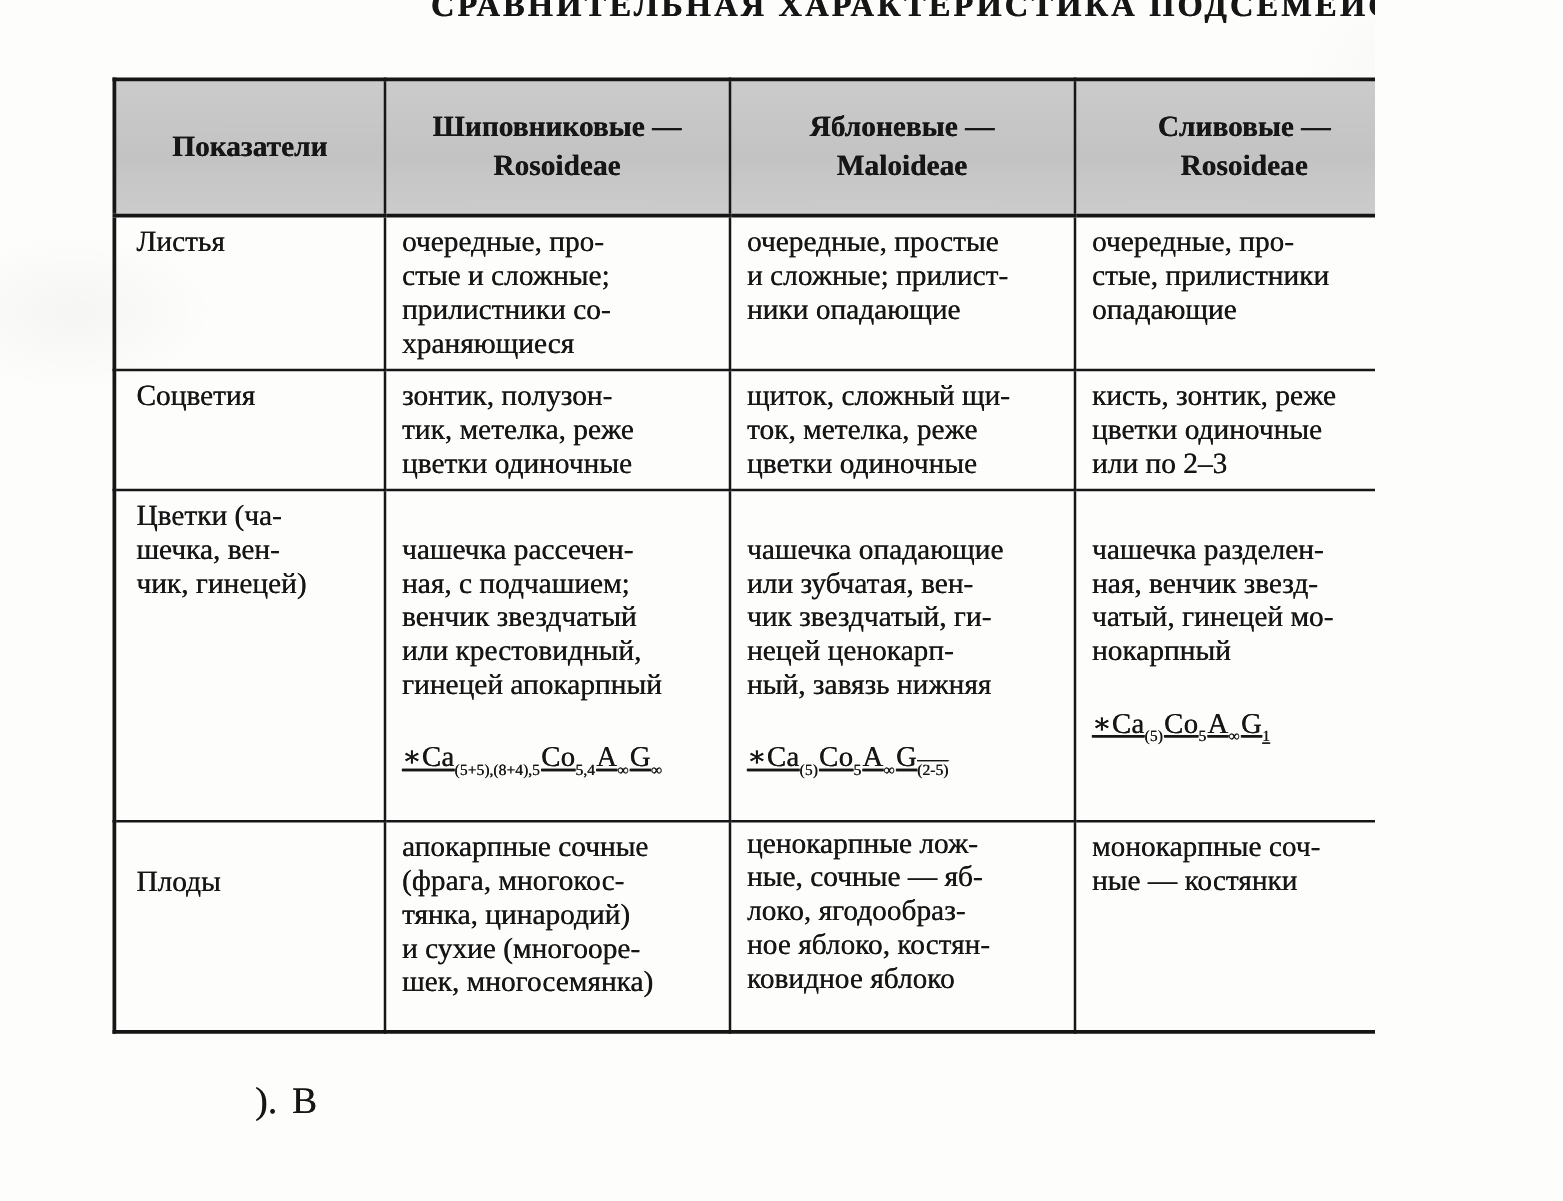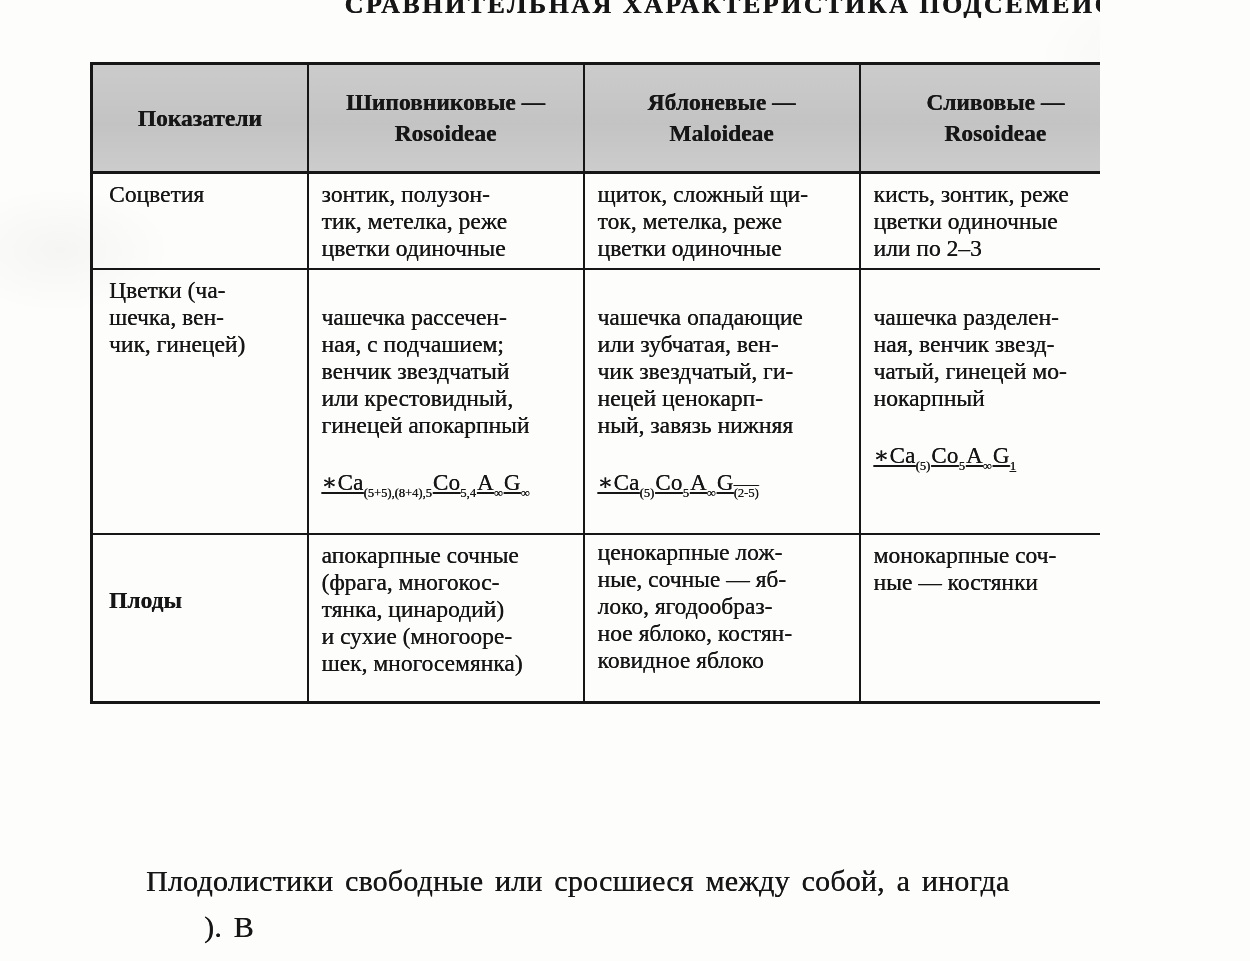--- a/index.html
+++ b/index.html
@@ -40,21 +40,21 @@
     white-space:pre-line;height:98px;padding:4px 2px;
     border-bottom:3px solid #161616;
   }
   td{
     vertical-align:top;text-align:left;
     white-space:pre-line;
     padding:7px 8px 6px 13px;
   }
   td.lbl{padding-left:16px;}
   tr.r2{height:116px} tr.r3{height:95px} tr.r4{height:190px} tr.r5{height:168px}
-  tr.r5 td.lbl{padding-top:52px;font-weight:bold;}
+  tr.r5 td.lbl{padding-top:35px;}
   tr.r5 td.c-mid{padding-top:4px;}
   
   .formula{white-space:nowrap;font-size:23px;margin-top:3px;letter-spacing:0;}
   .f-base{letter-spacing:0.3px;text-decoration:underline;}
   .f-sub{font-size:12.5px;position:relative;top:7px;margin-right:1px;}
   .f-over{text-decoration:overline;margin-top:24px;}
   .f-under{text-decoration:underline;}
   
   .footer{
     position:absolute;left:112px;top:858px;width:1030px;
@@ -86,20 +86,33 @@
         <th>Показатели</th>
         <th>Шиповниковые —
 Rosoideae</th>
         <th>Яблоневые —
 Maloideae</th>
         <th>Сливовые —
 Rosoideae</th>
       </tr>
     </thead>
     <tbody>
+      <tr class="r2">
+        <td class="lbl">Листья</td>
+        <td>очередные, про-
+стые и сложные;
+прилистники со-
+храняющиеся</td>
+        <td>очередные, простые
+и сложные; прилист-
+ники опадающие</td>
+        <td>очередные, про-
+стые, прилистники
+опадающие</td>
+      </tr>
       <tr class="r3">
         <td class="lbl">Соцветия</td>
         <td>зонтик, полузон-
 тик, метелка, реже
 цветки одиночные</td>
         <td>щиток, сложный щи-
 ток, метелка, реже
 цветки одиночные</td>
         <td>кисть, зонтик, реже
 цветки одиночные
@@ -145,17 +158,16 @@
 локо, ягодообраз-
 ное яблоко, костян-
 ковидное яблоко</td>
         <td>монокарпные соч-
 ные — костянки</td>
       </tr>
     </tbody>
   </table>
 
   <div class="footer">
-    <div class="ln ln1">Плодолистики свободные или сросшиеся между собой, а иногда</div>
     <div class="ln ln3">). В</div>
   </div>
 
 </div>
 
 </body></html>

